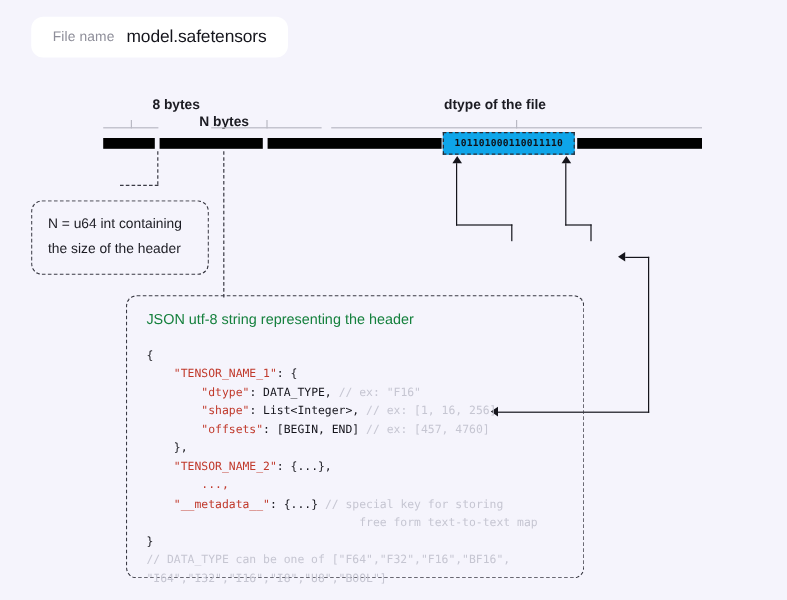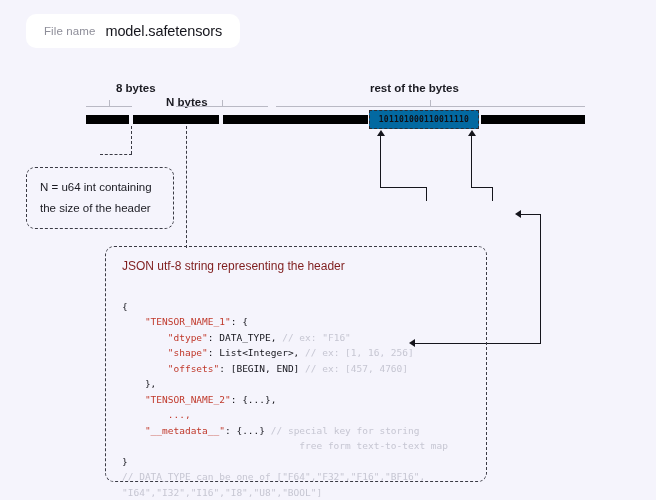--- a/index.html
+++ b/index.html
@@ -77,21 +77,21 @@
   }
 
   
   .binary-box {
     position: absolute;
     left: 369px;
     top: 110px;
     width: 110px;
     height: 19px;
     border: 1px dashed #2b2b33;
-    background: #0369a1;
+    background: #0ea5e9;
     display: flex;
     align-items: center;
     justify-content: center;
     box-sizing: border-box;
   }
   .binary-text {
     font-family: "DejaVu Sans Mono", monospace;
     font-size: 8px;
     font-weight: bold;
     color: #101016;
@@ -179,22 +179,22 @@
   .json-box {
     left: 105px;
     top: 246px;
     width: 382px;
     height: 236px;
     border-radius: 9px;
     padding: 12px 16px;
   }
   .json-title {
     font-size: 12px;
-    color: #7f1d1d;
-    margin-bottom: 10px;
+    color: #15803d;
+    margin-bottom: 0;
   }
   .code {
     font-family: "DejaVu Sans Mono", monospace;
     font-size: 9.5px;
     line-height: 15.5px;
     color: #15151c;
     white-space: pre;
   }
   .code .k { color: #c0392b; }
   .code .c { color: #c6c6d2; }
@@ -203,23 +203,23 @@
 </head>
 <body>
 
 <div class="stage">
 
   <div class="filename-pill">
     <span class="filename-label">File name</span>
     <span class="filename-value">model.safetensors</span>
   </div>
 
-  <div class="seg-label" style="left:80px; top:82px;padding-left:36px;">8 bytes</div>
+  <div class="seg-label" style="left:91px; top:82px;padding-left:36px;">8 bytes</div>
   <div class="seg-label" style="left:166px; top:96px;">N bytes</div>
-  <div class="seg-label" style="left:370px; top:82px;">rest of the bytes</div>
+  <div class="seg-label" style="left:370px; top:82px;">dtype of the file</div>
 
   <div class="ruler-seg" style="left:86px; width:46px;"></div>
   <div class="ruler-tick" style="left:109px;"></div>
 
   <div class="ruler-seg" style="left:176px; width:92px;"></div>
   <div class="ruler-tick" style="left:222px;"></div>
 
   <div class="ruler-seg" style="left:276px; width:309px;"></div>
   <div class="ruler-tick" style="left:430px;"></div>
 

